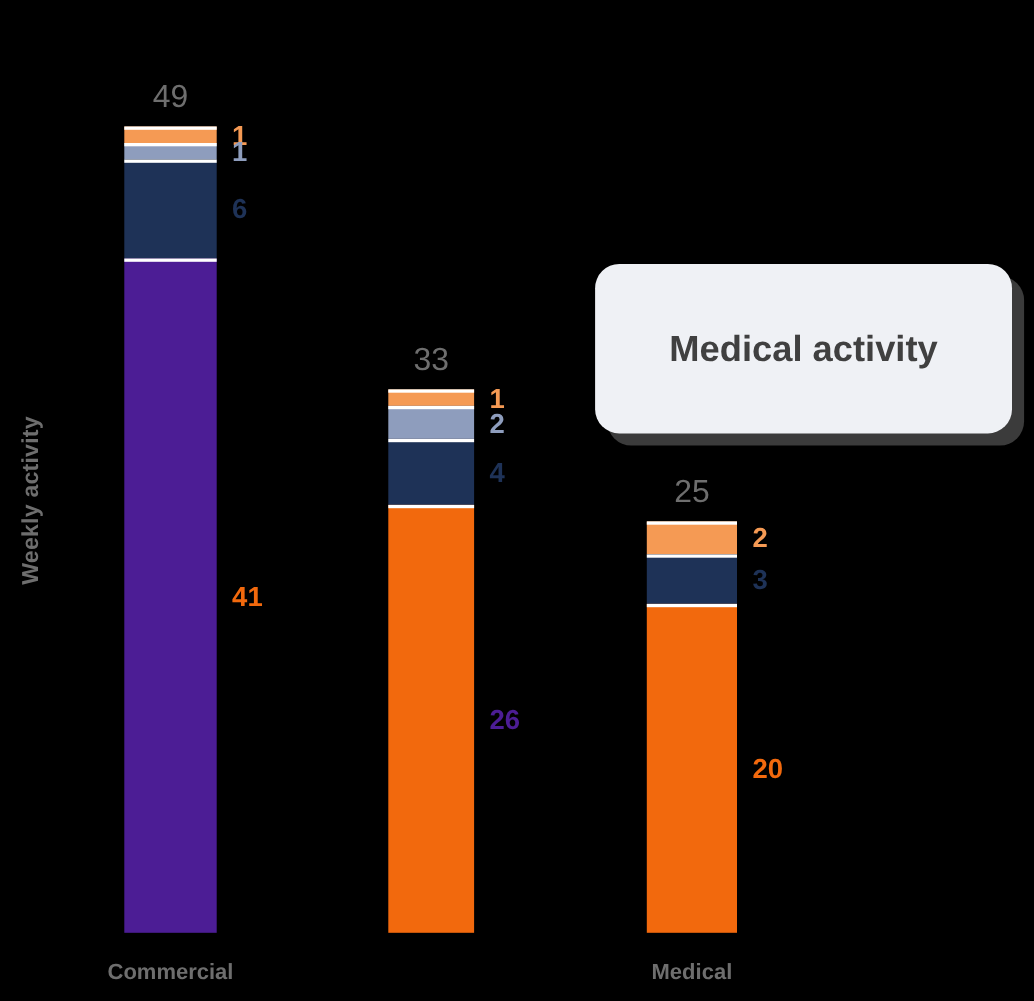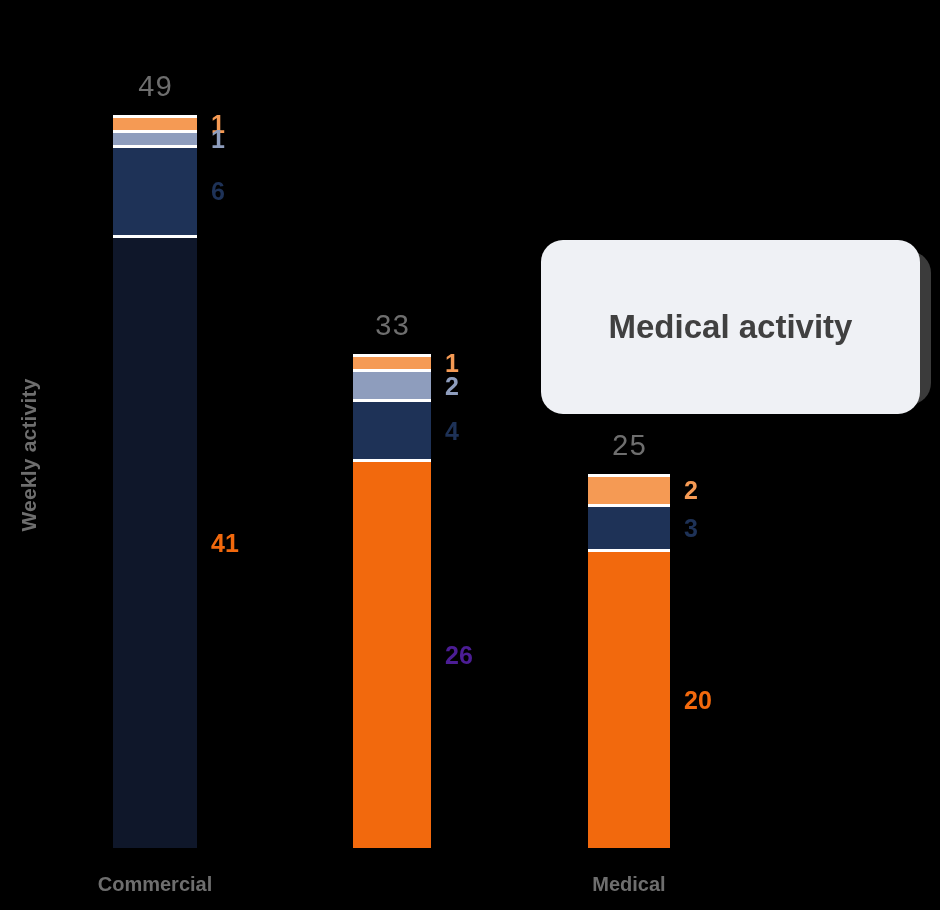--- a/index.html
+++ b/index.html
@@ -83,21 +83,21 @@
   }
 
   .total-label {
     position: absolute;
     left: 0;
     width: 100%;
     text-align: center;
     color: #6E6E6E;
     font-size: 29px;
     font-weight: normal;
-    font-family: Liberation Mono, monospace;
+    font-family: Liberation Sans, sans-serif;
     white-space: nowrap;
   }
 
   .cat-label {
     position: absolute;
     left: -45px;
     width: calc(100% + 90px);
     text-align: center;
     color: #6E6E6E;
     font-size: 20px;
@@ -121,21 +121,21 @@
     width: 379px;
     height: 154px;
     background: #3B3B3B;
     border-radius: 22px;
   }
   #callout-box {
     position: absolute;
     left: 0;
     top: 0;
     width: 379px;
-    height: 174px;
+    height: 154px;
     background: #EFF1F5;
     border-radius: 22px;
     display: flex;
     align-items: center;
     justify-content: center;
     text-align: center;
     padding: 0 16px;
     box-sizing: border-box;
   }
   #callout-text {
@@ -159,21 +159,21 @@
       <div class="bar" style="height: 733.04px;">
         <div class="seg first" style="background: rgb(245, 154, 84); height: 14.96px; flex: 0 0 auto;">
           <span class="seg-label" style="color: rgb(245, 154, 84);">1</span>
         </div>
         <div class="seg" style="background: rgb(142, 157, 189); height: 14.96px; flex: 0 0 auto;">
           <span class="seg-label" style="color: rgb(142, 157, 189);">1</span>
         </div>
         <div class="seg" style="background: rgb(30, 50, 87); height: 89.76px; flex: 0 0 auto;">
           <span class="seg-label" style="color: rgb(30, 50, 87);">6</span>
         </div>
-        <div class="seg" style="background: #0f172a; height: 613.36px; flex: 0 0 auto;">
+        <div class="seg" style="background: #4c1d95; height: 613.36px; flex: 0 0 auto;">
           <span class="seg-label" style="color: rgb(242, 105, 13);">41</span>
         </div>
       </div>
       <div class="cat-label" style="bottom: -48px;">Commercial</div>
     </div>
     <div class="bar-group" style="left: 353px; width: 78px; bottom: 62px; height: 493.68px;">
       <div class="total-label" style="bottom: 503.68px; margin-top: 12px;">33</div>
       <div class="bar" style="height: 493.68px;">
         <div class="seg first" style="background: rgb(245, 154, 84); height: 14.96px; flex: 0 0 auto;">
           <span class="seg-label" style="color: rgb(245, 154, 84);">1</span>

